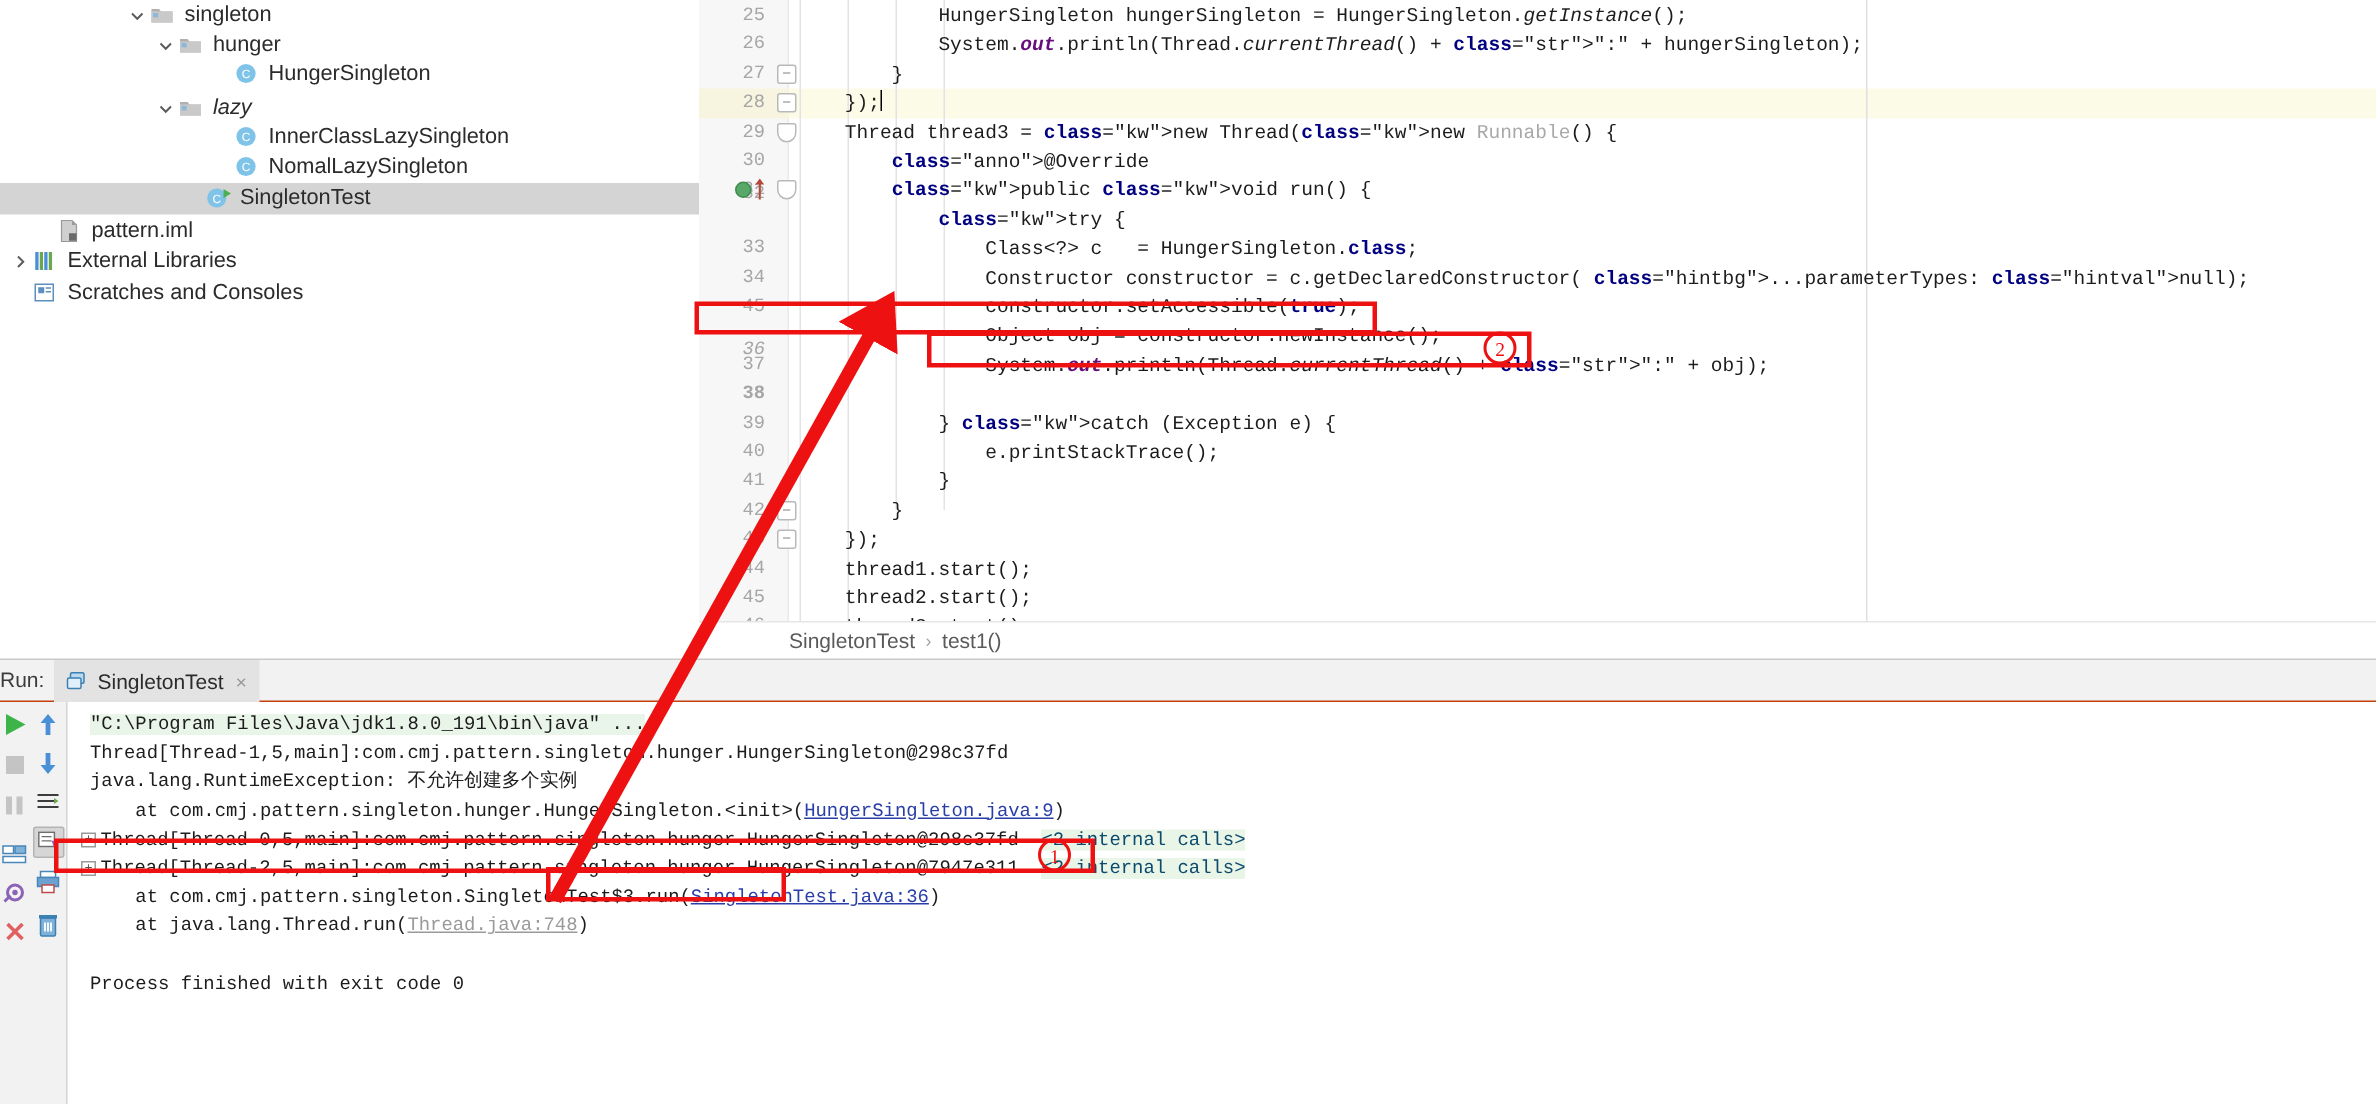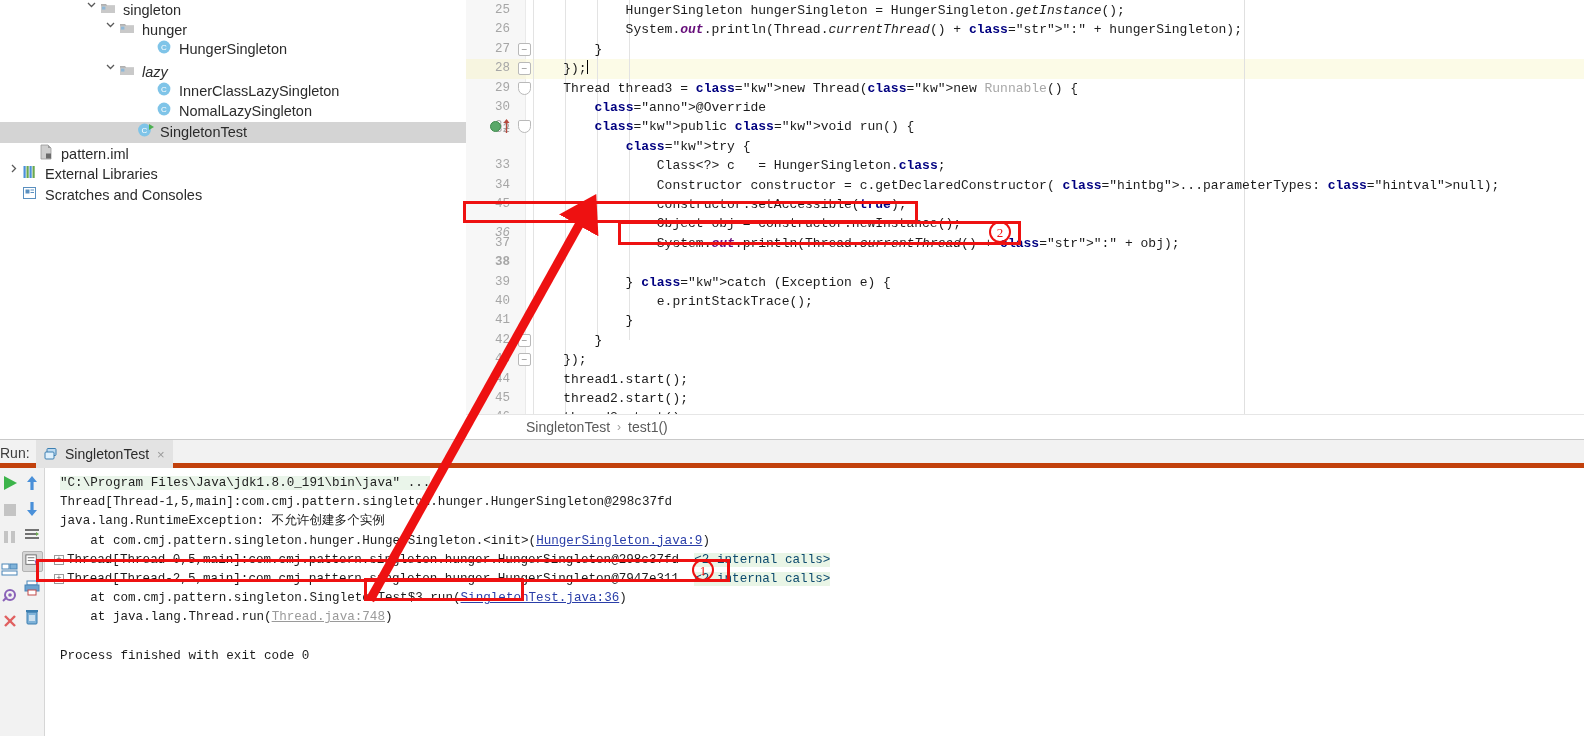--- a/index.html
+++ b/index.html
@@ -14,21 +14,21 @@
 
   
   #project-tree {
     position: absolute; left:0; top:0; width:466px; height:428px;
     background:#ffffff; overflow:hidden;
     font-size: 14.5px; color:#2b2b2b;
   }
   .tree-row {
     position: relative; height: 21px; line-height: 21px;
     white-space: nowrap; padding-left: 4px;
-    display:flex; align-items:flex-start;
+    display:flex; align-items:center;
   }
   .tree-row.selected { background:#d4d4d4; }
   .tw { width:18px; display:inline-block; text-align:center; color:#5a5a5a;
         font-size: 11px; flex:0 0 18px; }
   .tw svg { display:block; margin:auto; }
   .ticon { width:18px; height:18px; flex:0 0 18px; margin-right:5px; position:relative; }
   .tlabel { color:#2b2b2b; font-size:14.5px; }
 
   
   #editor {
@@ -90,21 +90,21 @@
     position:absolute; left:466px; top:428px; width:1118px; height:11px; background:#fff;
   }
   #leftgap {
     position:absolute; left:0; top:428px; width:466px; height:11px; background:#fff;
   }
 
   
   #runwin { position:absolute; left:0; top:440px; width:1584px; height:296px; background:#ffffff; }
   #run-header {
     position:absolute; left:0; top:0; width:1584px; height:28px;
-    background:#f2f2f2; border-bottom:5px solid #c2410c;
+    background:#f2f2f2; border-bottom:1px solid #c2410c;
   }
   #run-label {
     position:absolute; left:0; top:5px; width:36px; text-align:left;
     font-size:14px; color:#3c3c3c;
   }
   #run-tab {
     position:absolute; left:36px; top:0; height:28px;
     display:flex; align-items:center; padding:0 8px 0 8px;
     background:#e3e3e3; font-size:14px; color:#2b2b2b;
   }

